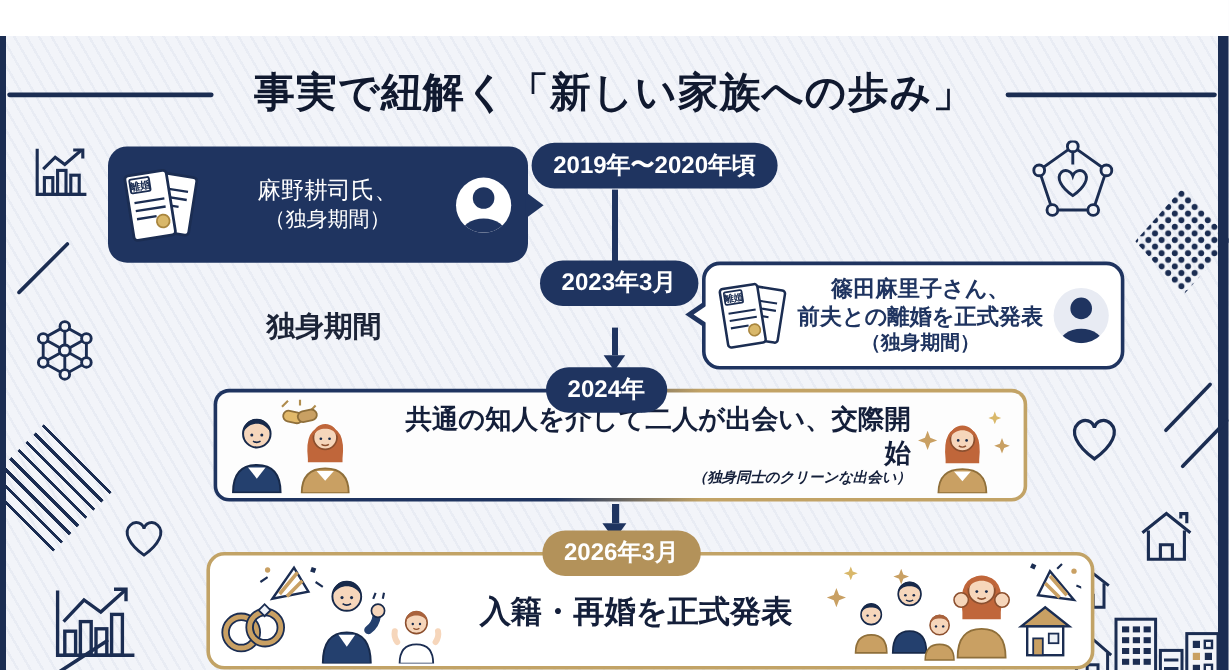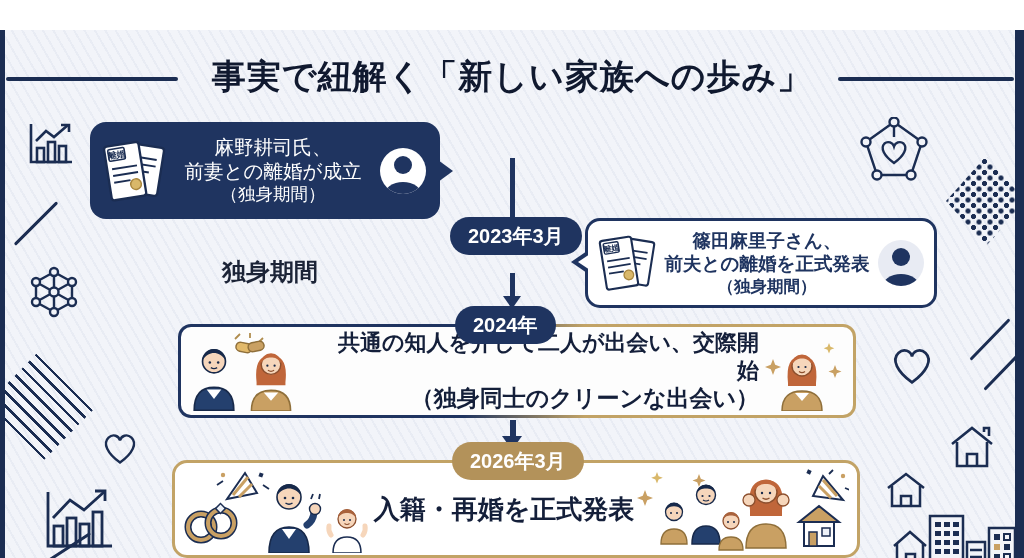--- a/index.html
+++ b/index.html
@@ -50,23 +50,23 @@
   .boxB .t1,.boxB .t2{font-size:18.5px;}
   .boxB .t3{font-size:16.5px;}
   
   .boxC{position:absolute;left:178px;top:294px;width:678px;height:94px;border-radius:13px;
     padding:3px;box-sizing:border-box;z-index:4;
     background:linear-gradient(90deg,#1f3460 0 42%,#c2a366 60% 100%);}
   .boxC-in{width:100%;height:100%;background:#fdfdfd;border-radius:10px;
     display:flex;align-items:center;padding:0 8px;box-sizing:border-box;}
   .boxC .txt{flex:1;text-align:right;color:#141f3a;font-weight:800;line-height:1.25;}
   .boxC .t1{font-size:22px;}
-  .boxC .t2{font-size:23px;}
-  
-  .boxD{position:absolute;left:172px;top:430px;width:688px;height:98px;background:#fff;
+  .boxC .t2{font-size:12px;font-style:italic;}
+  
+  .boxD{position:absolute;left:172px;top:430px;width:740px;height:98px;background:#fff;
     border:3px solid #c2a366;border-radius:15px;display:flex;align-items:center;
     padding:0 8px;box-sizing:border-box;z-index:4;}
   .boxD .txt{flex:1;text-align:center;color:#141f3a;font-weight:800;line-height:1.25;}
   .boxD .t1{font-size:26px;}
   .boxD .t2{font-size:19.5px;}
   .ill{display:flex;align-items:flex-end;flex:none;position:relative;}
   
   .single-label{position:absolute;left:222px;top:226px;font-size:24px;font-weight:900;color:#1c2437;}
   
   .avatar{width:46px;height:46px;border-radius:50%;overflow:hidden;flex:none;}
@@ -228,31 +228,31 @@
       <g transform="rotate(-9 25 38)">
         <rect x="6" y="9" width="36" height="56" rx="3" fill="#fff" stroke="#1b2d52" stroke-width="2.4"></rect>
         <rect x="9.5" y="12.5" width="17" height="12" rx="1.5" fill="#fff" stroke="#1b2d52" stroke-width="1.6"></rect>
         <text x="18" y="22" font-size="9" font-weight="bold" fill="#1b2d52" text-anchor="middle">離婚</text>
         <path d="M11 33 H37 M11 40 H37 M11 47 H28" stroke="#1b2d52" stroke-width="2"></path>
         <circle cx="33" cy="52" r="5.5" fill="#d9b86a" stroke="#a9863e" stroke-width="1.5"></circle>
       </g>
     </svg>
     <div class="txt">
       <div class="t1">麻野耕司氏、</div>
-      <div class="t2">前妻との離婚が成立</div>
       <div class="t3">（独身期間）</div>
     </div>
     <div class="avatar wh">
       <svg width="46" height="46" viewBox="0 0 46 46">
         <circle cx="23" cy="17" r="9" fill="#1f3460"></circle>
         <path d="M4 48 a19 14 0 0 1 38 0 z" fill="#1f3460"></path>
       </svg>
     </div>
   </div>
 
+  <div class="pill" style="left:443px;top:89px;">2019年〜2020年頃</div>
 
   <div class="aline" style="top:128px;height:60px;"></div>
   <div class="ahead" style="top:188px;"></div>
 
   <div class="single-label">独身期間</div>
 
   <div class="pill" style="left:450px;top:187px;">2023年3月</div>
 
   <div class="boxB">
     <div class="tail-o"></div>

